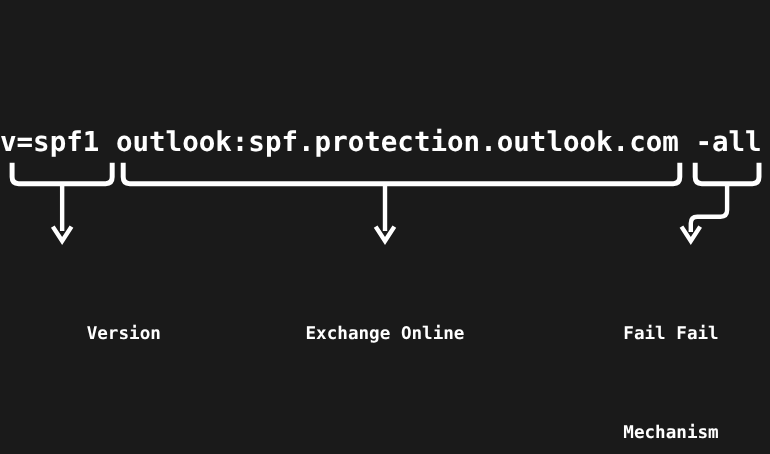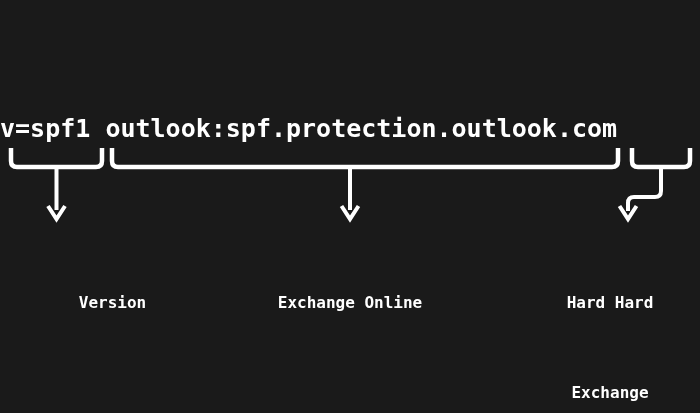--- a/index.html
+++ b/index.html
@@ -69,20 +69,21 @@
 </head>
 <body>
 
 <div id="diagram-root">
 
   <div id="record-line">
     <span>v=spf1</span>
     <span> </span>
     <span>outlook:spf.protection.outlook.com</span>
     <span> </span>
+    <span>-all</span>
   </div>
 
   <svg id="connector-layer" viewBox="0 0 700 413">
 
     <g>
       <path d="M 11 148 L 11 161 Q 11 167 17 167 L 96 167 Q 102 167 102 161 L 102 148" fill="none" stroke="#ffffff" stroke-width="4.5" stroke-linecap="butt" stroke-linejoin="round"></path>
     </g>
     <g>
       <line x1="56.5" y1="167" x2="56.5" y2="210" stroke="#ffffff" stroke-width="4"></line>
       <path d="M 48 206 L 56.5 219 L 65 206" fill="none" stroke="#ffffff" stroke-width="4" stroke-linecap="butt" stroke-linejoin="miter"></path>
@@ -107,17 +108,17 @@
 
   <div class="label-block" id="label-version">
     <span class="label-line">Version</span>
   </div>
 
   <div class="label-block" id="label-include">
     <span class="label-line">Exchange Online</span>
   </div>
 
   <div class="label-block" id="label-all">
-    <span class="label-line">Hard Hard</span>
-    <span class="label-line">Exchange</span>
+    <span class="label-line">Fail Fail</span>
+    <span class="label-line">Mechanism</span>
   </div>
 
 </div>
 
 </body></html>

